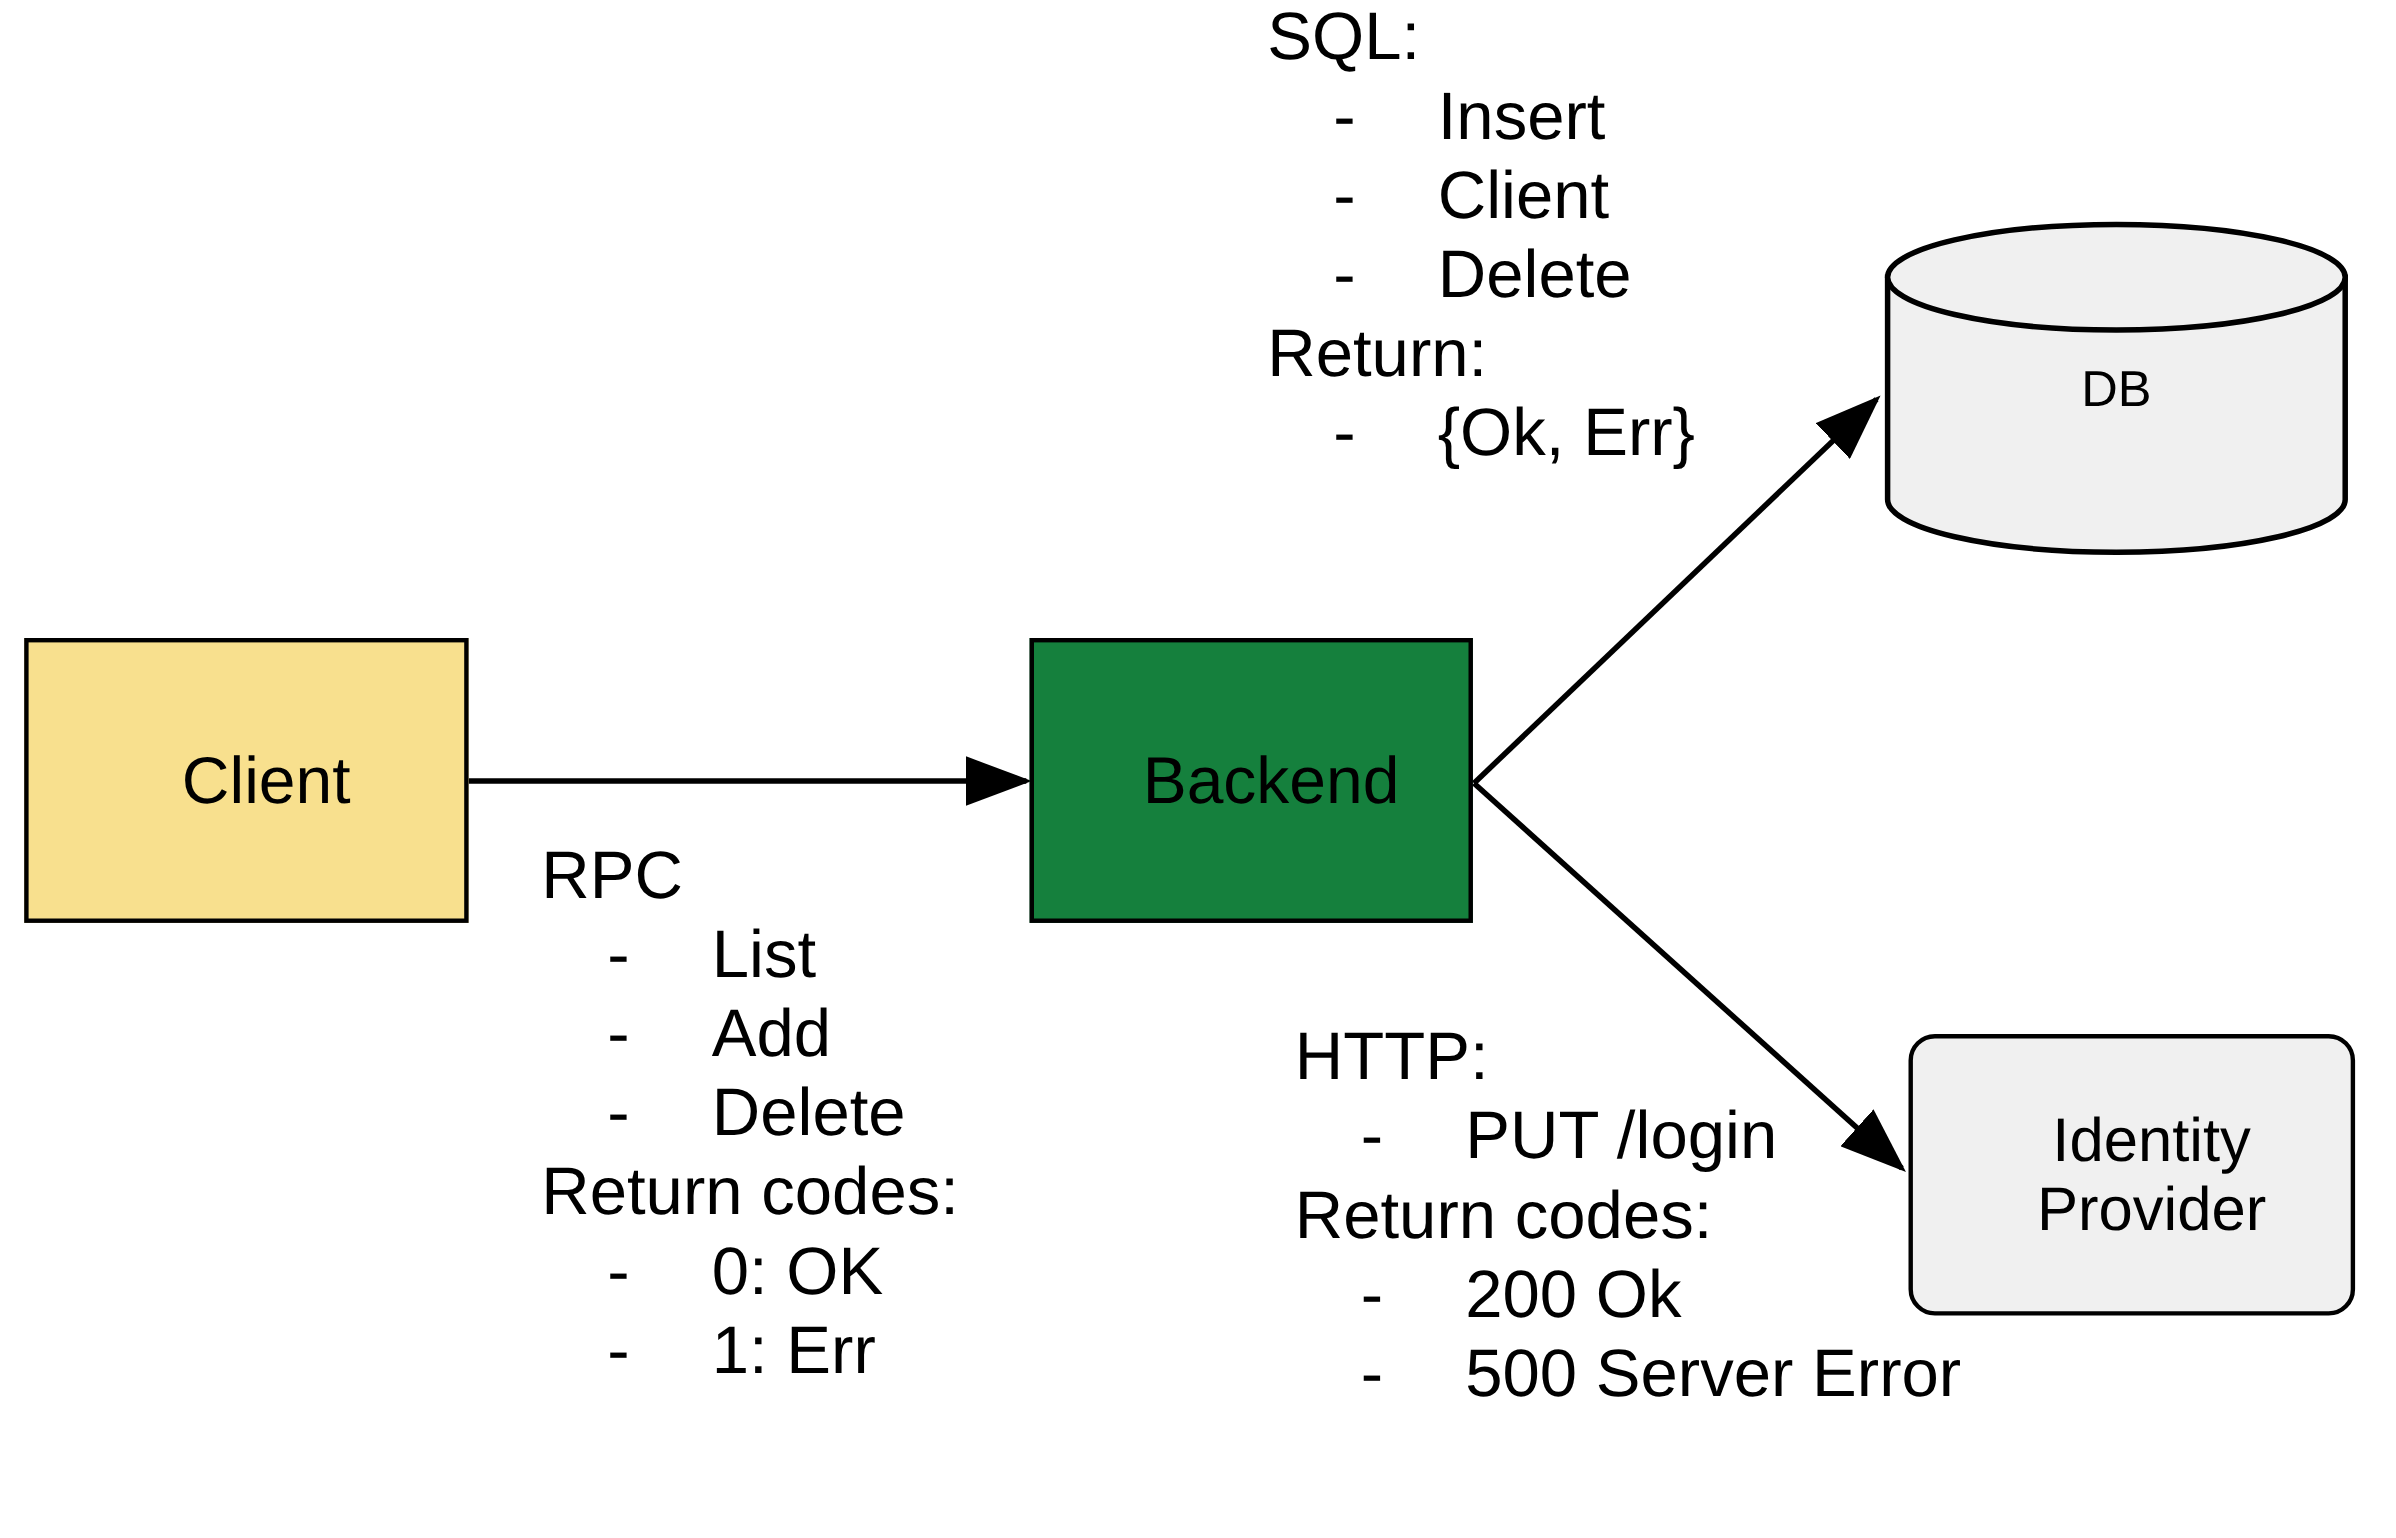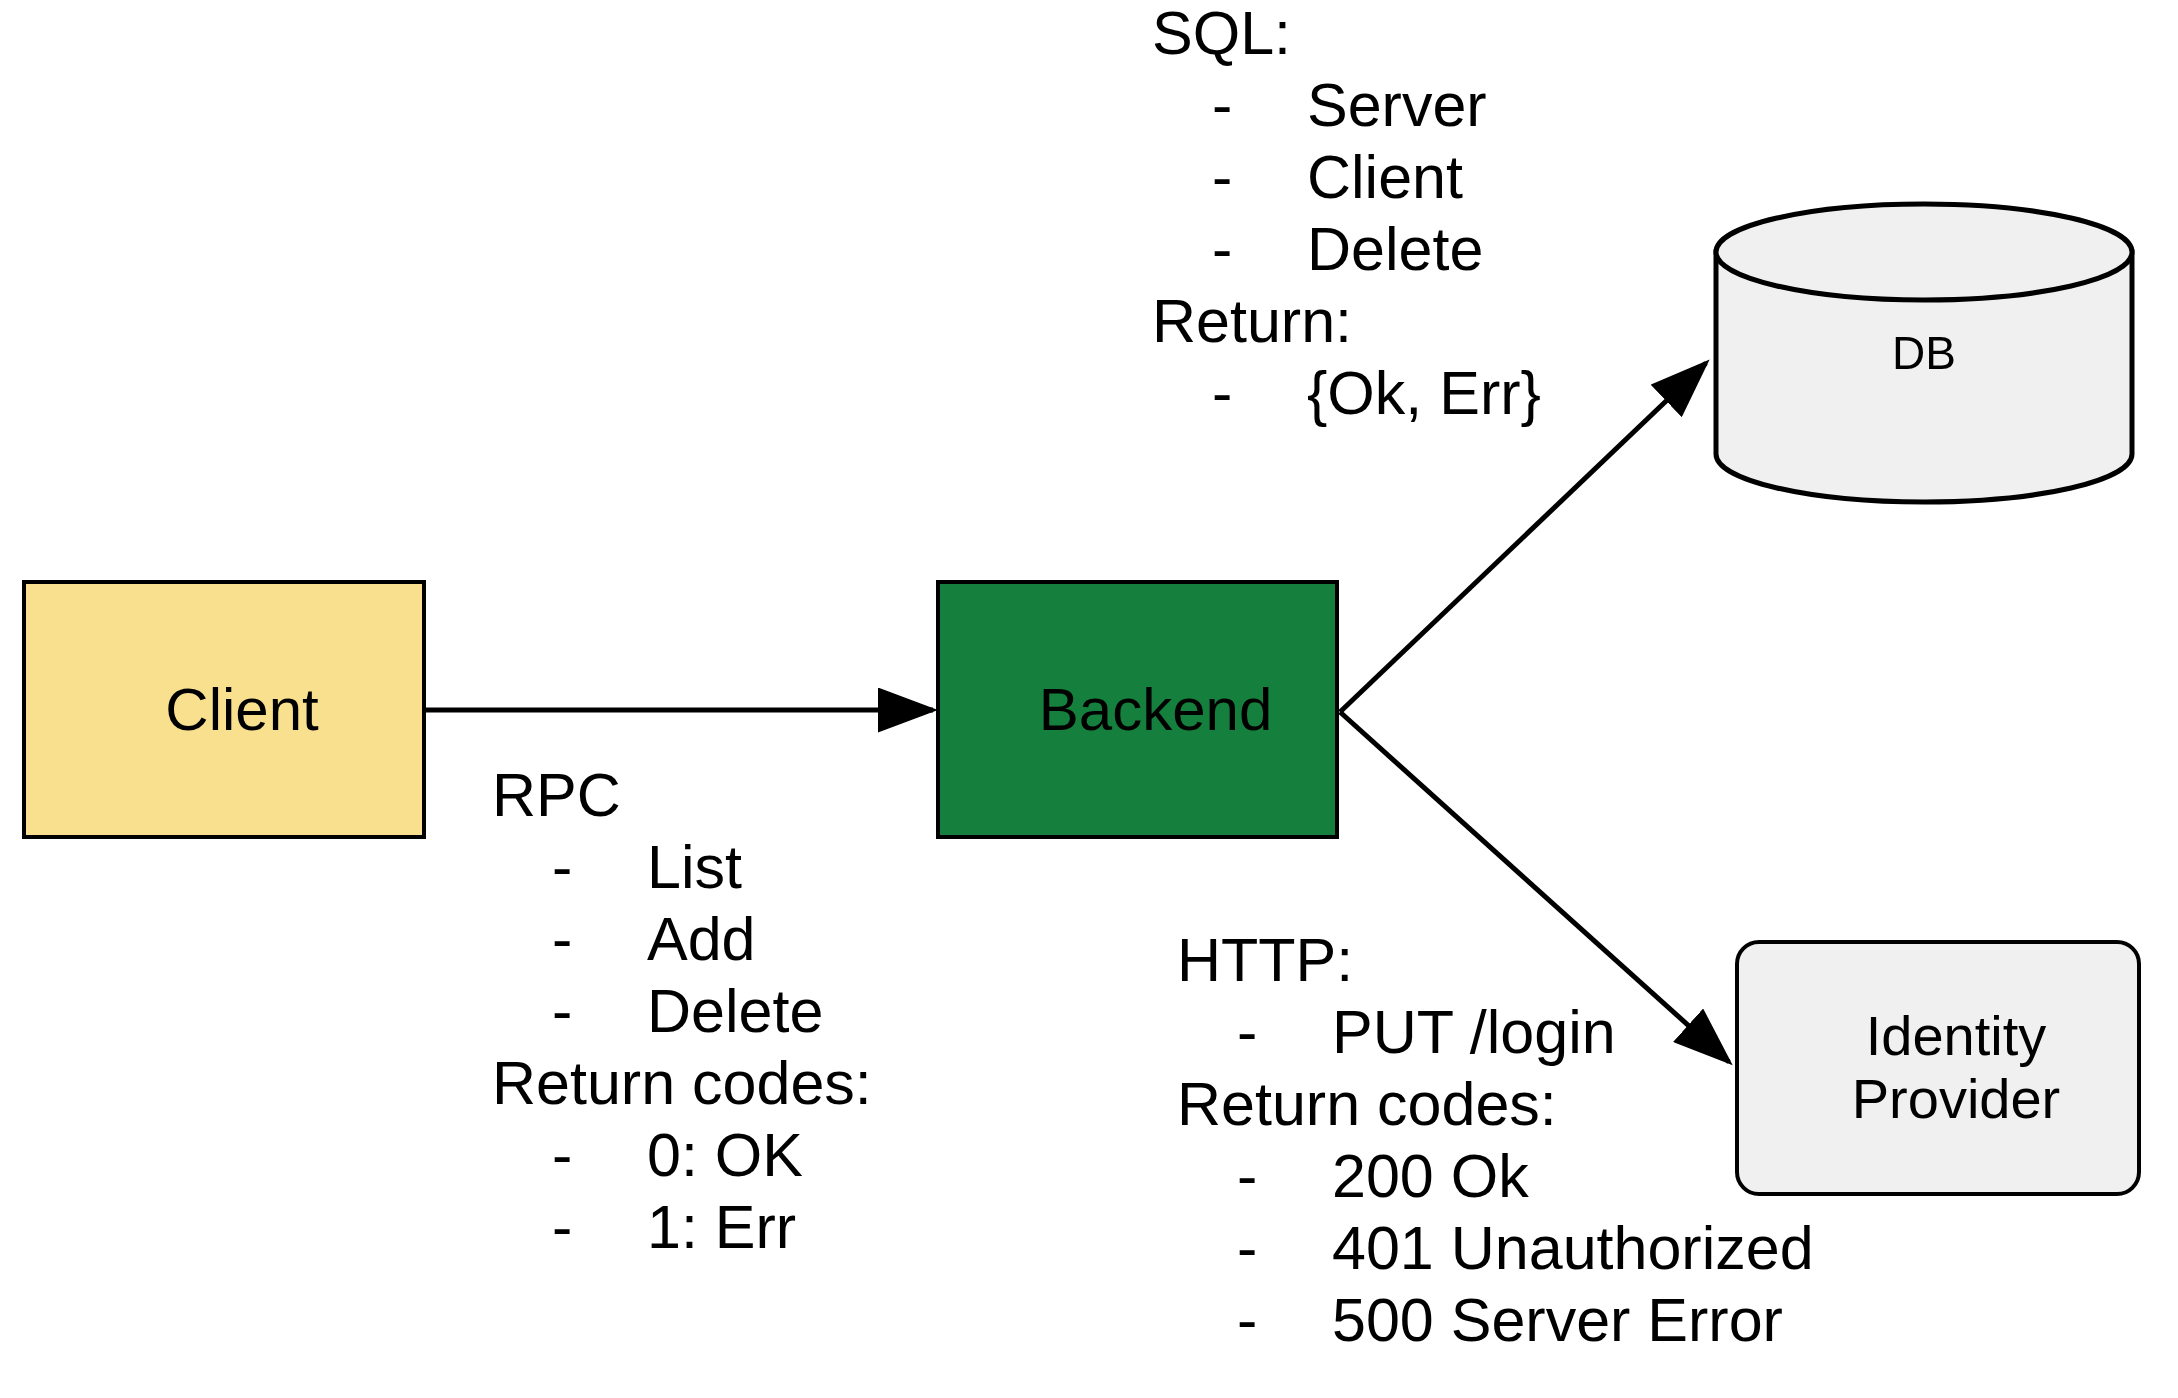--- a/index.html
+++ b/index.html
@@ -139,21 +139,21 @@
     </div>
   </div>
 
   <div id="identity-node" class="node-box">
     <span class="node-label">Identity
 Provider</span>
   </div>
 
   <div id="sql-block" class="ann-block">
     <span class="ann-head">SQL:</span>
-    <span class="ann-item"><span class="ann-dash">-</span><span>Server</span></span>
+    <span class="ann-item"><span class="ann-dash">-</span><span>Insert</span></span>
     <span class="ann-item"><span class="ann-dash">-</span><span>Client</span></span>
     <span class="ann-item"><span class="ann-dash">-</span><span>Delete</span></span>
     <span class="ann-head">Return:</span>
     <span class="ann-item"><span class="ann-dash">-</span><span>{Ok, Err}</span></span>
   </div>
 
   <div id="rpc-block" class="ann-block">
     <span class="ann-head">RPC</span>
     <span class="ann-item"><span class="ann-dash">-</span><span>List</span></span>
     <span class="ann-item"><span class="ann-dash">-</span><span>Add</span></span>
@@ -161,17 +161,16 @@
     <span class="ann-head">Return codes:</span>
     <span class="ann-item"><span class="ann-dash">-</span><span>0: OK</span></span>
     <span class="ann-item"><span class="ann-dash">-</span><span>1: Err</span></span>
   </div>
 
   <div id="http-block" class="ann-block">
     <span class="ann-head">HTTP:</span>
     <span class="ann-item"><span class="ann-dash">-</span><span>PUT /login</span></span>
     <span class="ann-head">Return codes:</span>
     <span class="ann-item"><span class="ann-dash">-</span><span>200 Ok</span></span>
-    <span class="ann-item"><span class="ann-dash">-</span><span>401 Unauthorized</span></span>
     <span class="ann-item"><span class="ann-dash">-</span><span>500 Server Error</span></span>
   </div>
 
 </div>
 
 </body></html>

